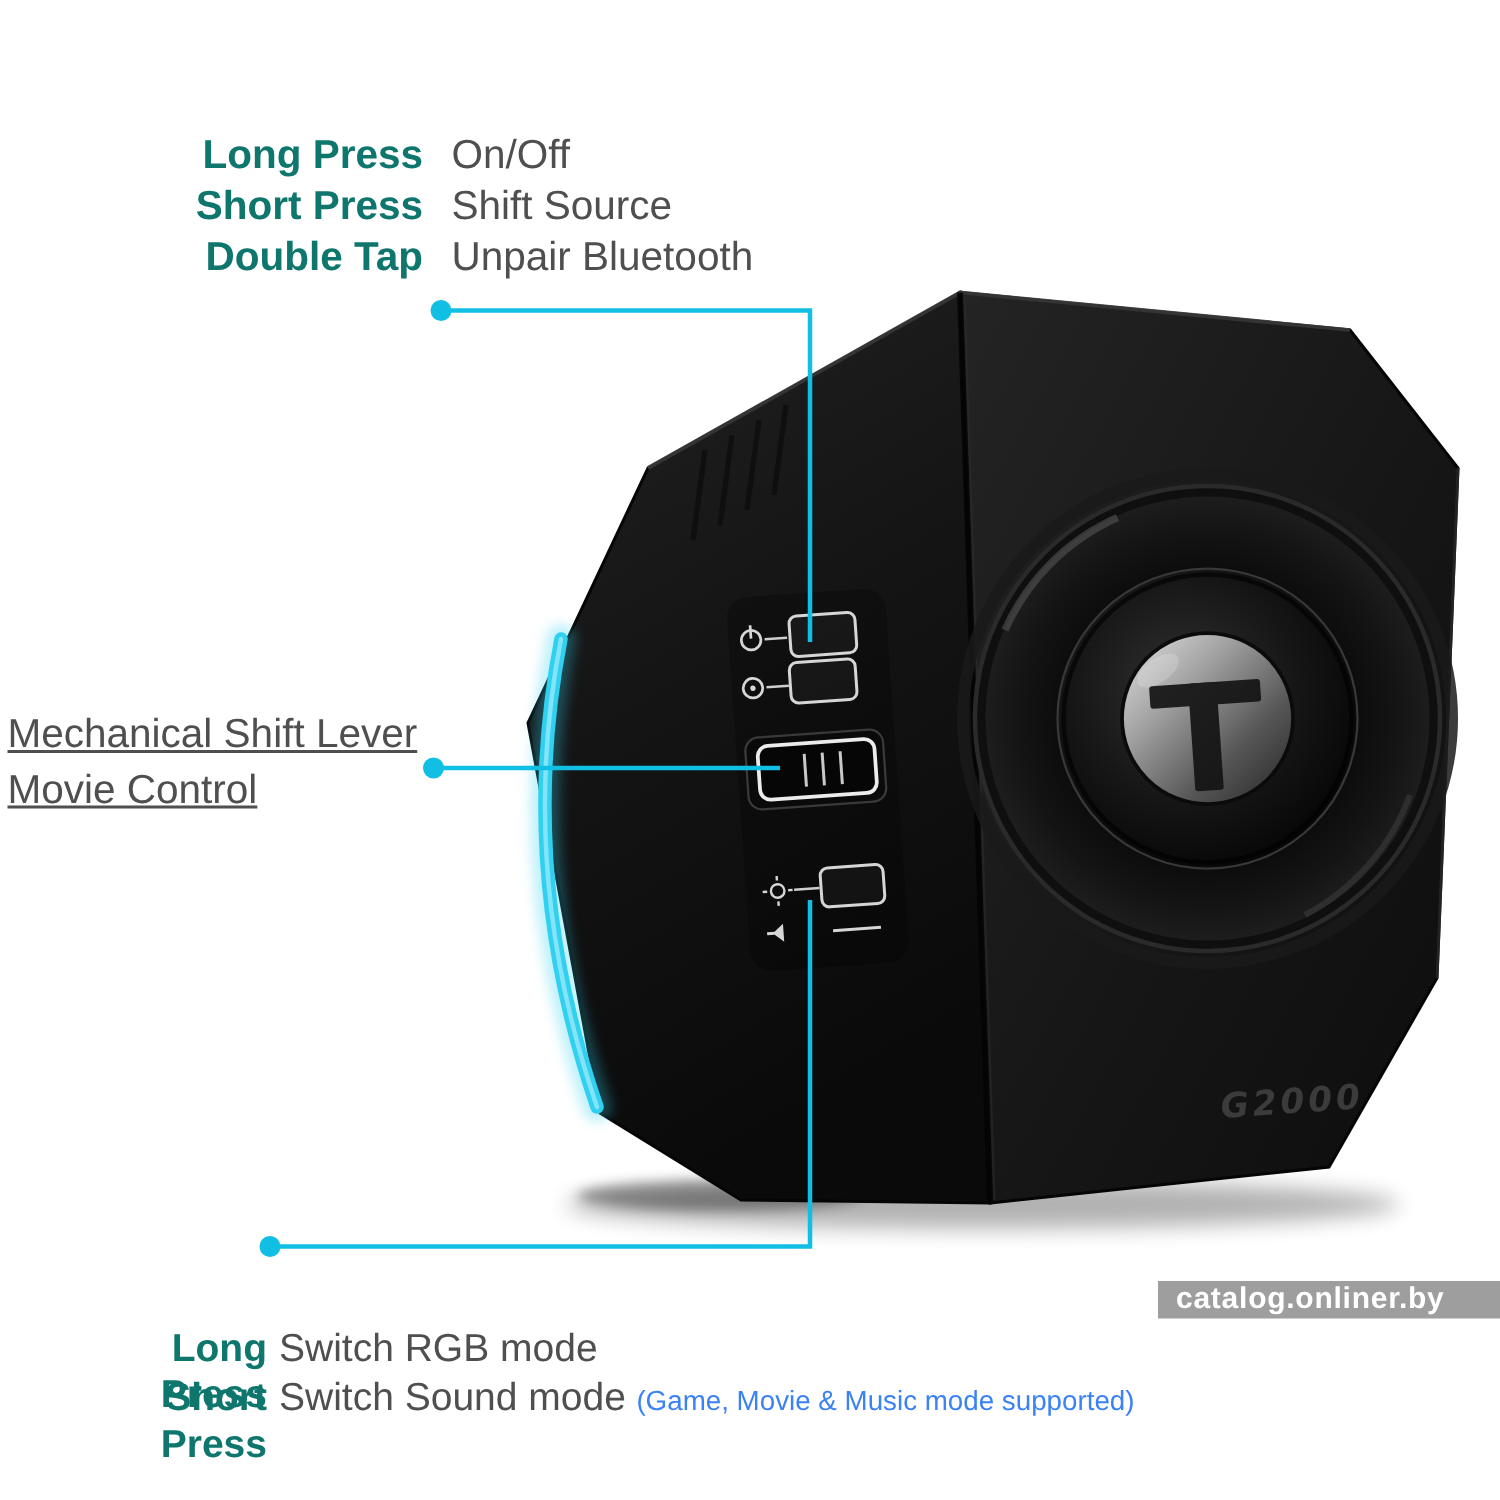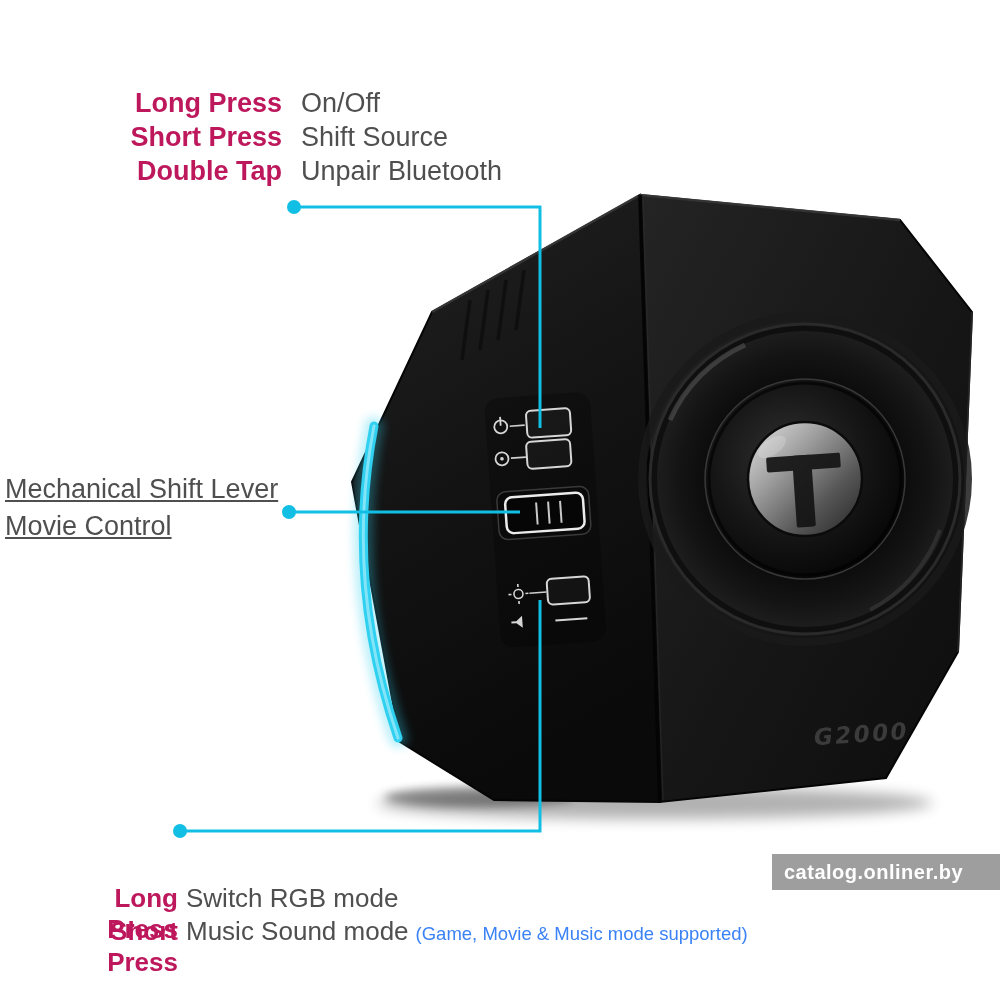--- a/index.html
+++ b/index.html
@@ -3,33 +3,33 @@
 <meta charset="utf-8">
 <style>
   * { margin:0; padding:0; box-sizing:border-box; }
   body { width:1000px; height:1000px; background:#fff; font-family:"Liberation Sans", sans-serif; }
   .page { position:relative; width:1000px; height:1000px; overflow:hidden; background:#ffffff; }
   .scene { position:absolute; inset:0; z-index:1; }
   .txt-layer { position:absolute; inset:0; z-index:2; pointer-events:none; }
 
   .callout-top { position:absolute; top:88px; left:0; width:560px; }
   .callout-top .row { display:flex; align-items:baseline; height:34px; font-size:27px; }
-  .hl { color:#be185d; font-weight:700;padding-left:12px; }
+  .hl { color:#0f766e; font-weight:700;padding-left:12px; }
   .callout-top .hl { width:282px; text-align:right; flex:0 0 282px; }
   .tx { color:#4f4f4f; margin-left:19px; white-space:nowrap; }
 
   .callout-mid { position:absolute; top:471px; left:5px; font-size:27px; color:#4f4f4f; line-height:37px;text-decoration:underline; }
 
   .callout-bottom { position:absolute; top:845px; left:35px; width:760px; }
   .callout-bottom .row { display:flex; align-items:baseline; height:33px; font-size:26px; }
   .callout-bottom .hl { width:143px; text-align:right; flex:0 0 143px; }
   .callout-bottom .tx { margin-left:8px;margin-top:38px; }
   .note { font-size:18.5px; color:#3b82f6; margin-left:7px; white-space:nowrap; }
 
-  .watermark { position:absolute; left:772px; right:0; top:854px; height:36px; background:rgba(150,150,150,0.92);
+  .watermark { position:absolute; left:772px; right:0; top:854px; height:25px; background:rgba(150,150,150,0.92);
                display:flex; align-items:center; padding-left:12px; color:#ffffff; font-weight:700;
                font-size:20px; letter-spacing:0.5px; z-index:3; }
 </style>
 </head>
 <body>
 
 <div class="page">
 
   <svg class="scene" viewBox="0 0 1000 1000">
     <defs>
@@ -182,21 +182,21 @@
     </div>
 
     <div class="callout-bottom">
       <div class="row">
         <span class="hl">Long Press</span>
         <span class="tx">Switch RGB mode</span>
         <span class="note"></span>
       </div>
       <div class="row">
         <span class="hl">Short Press</span>
-        <span class="tx">Music Sound mode</span>
+        <span class="tx">Switch Sound mode</span>
         <span class="note">(Game, Movie &amp; Music mode supported)</span>
       </div>
     </div>
 
   </div>
 
   <div class="watermark">
     <span>catalog.onliner.by</span>
   </div>
 

